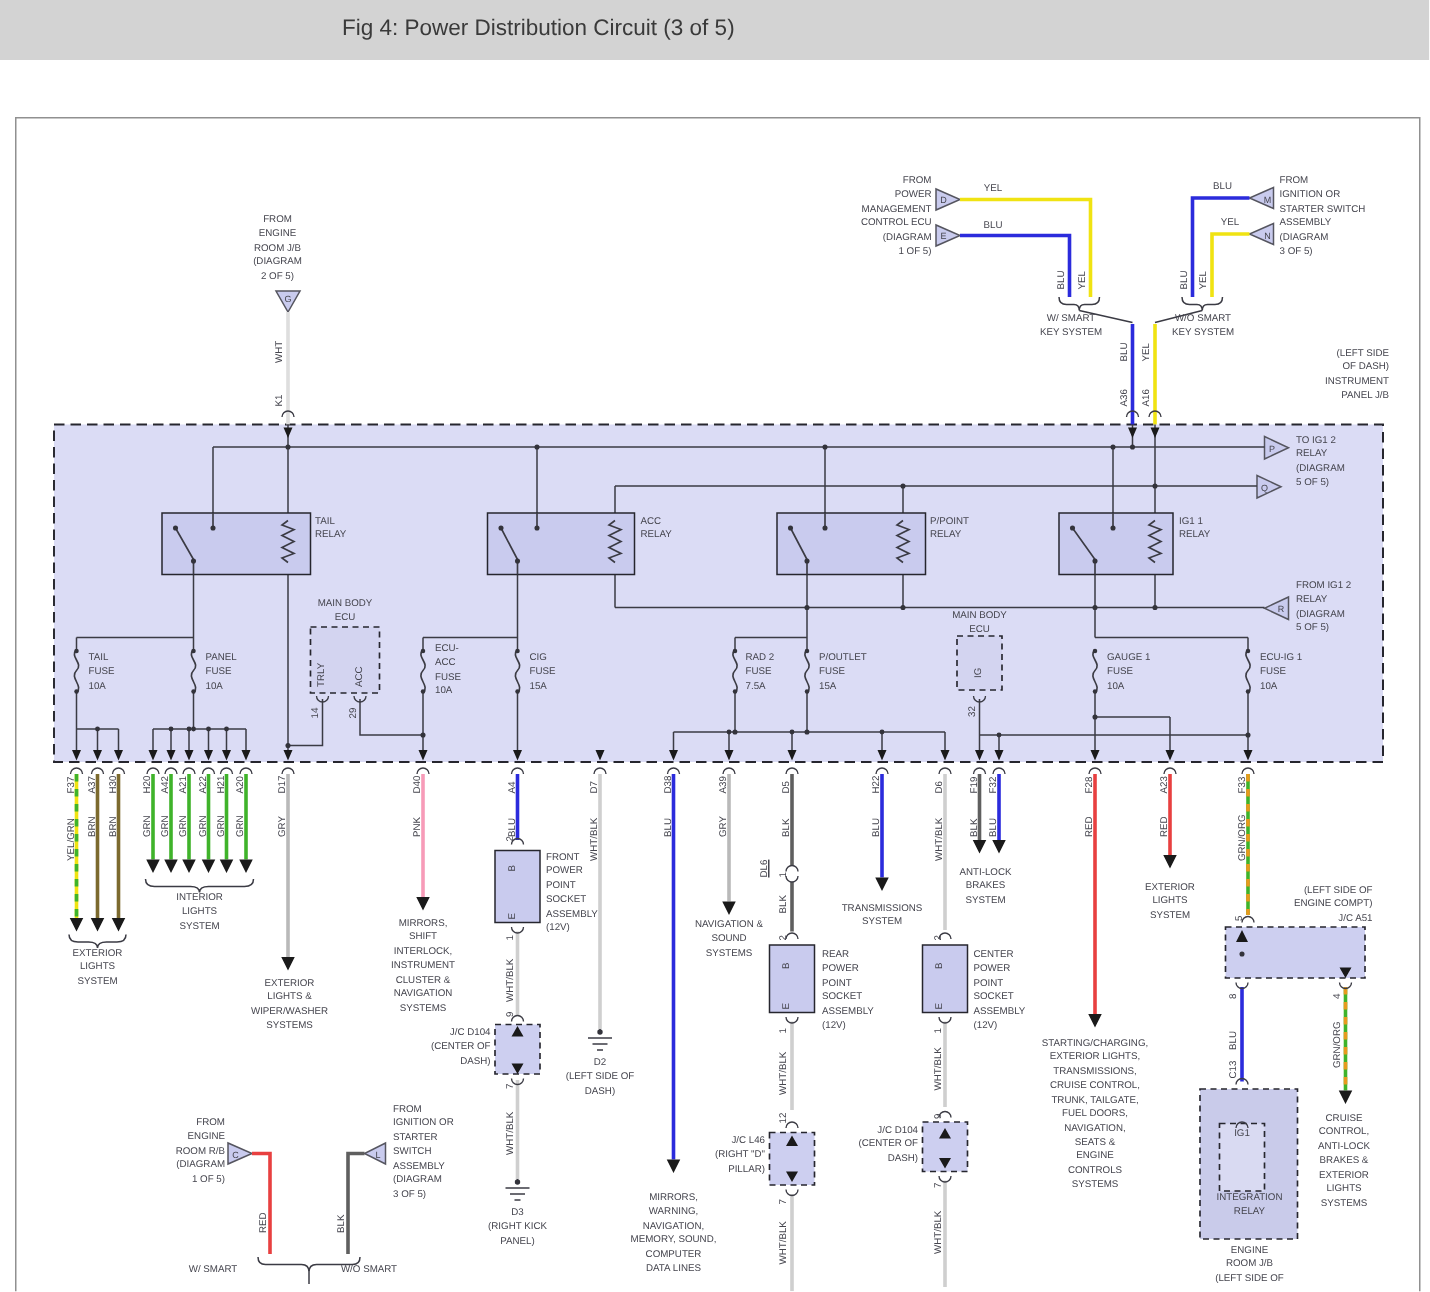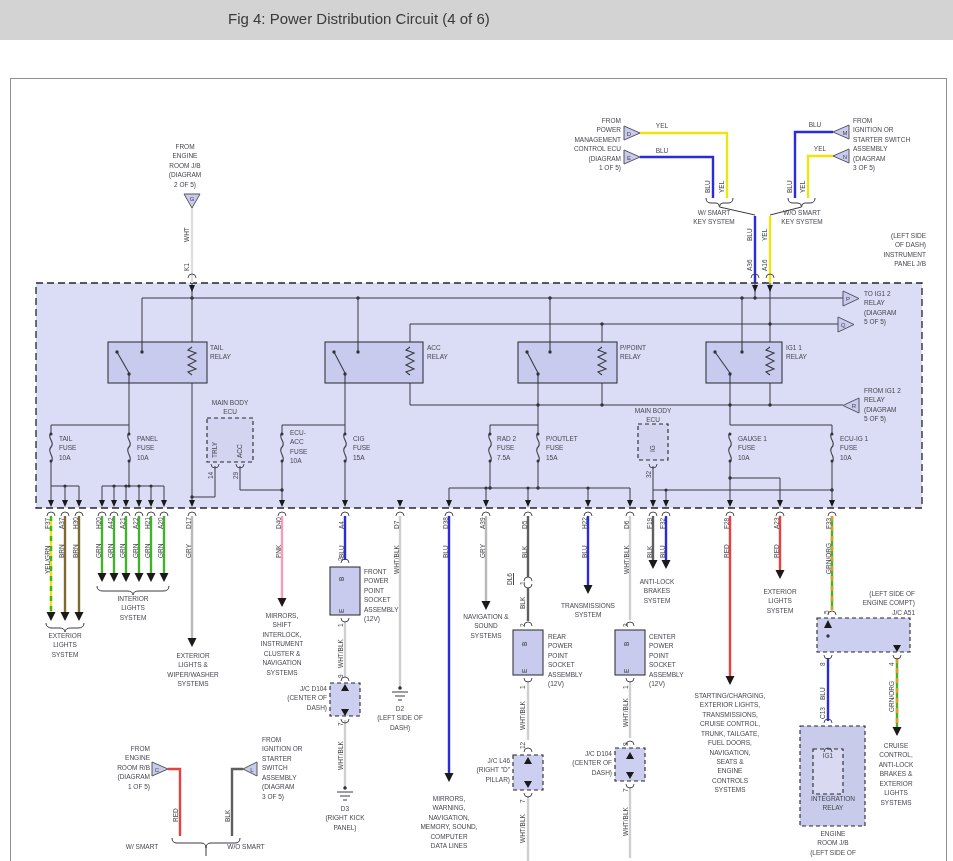--- a/index.html
+++ b/index.html
@@ -14,21 +14,21 @@
   .ll{text-align:left}.lr{text-align:right}
   .rot{position:absolute;font-size:6.5px;color:#45454e;white-space:nowrap;
        transform:rotate(-90deg);transform-origin:0 0;z-index:3;}
   .und{text-decoration:underline}
 </style>
 </head>
 <body>
 
 <div id="stage">
   <div id="hdr">
-    <div id="title">Fig 4: Power Distribution Circuit (4 of 6)</div>
+    <div id="title">Fig 4: Power Distribution Circuit (3 of 5)</div>
   </div>
   <div class="frame"></div>
 
   <svg width="953" height="861" viewBox="0 0 953 861">
 
     <rect x="36" y="283" width="886" height="225" fill="#dbdcf5" stroke="#26262e" stroke-width="1.3" stroke-dasharray="7 4"></rect>
 
     <g stroke="#55555f" fill="#c9cbee">
       <polygon points="184,194 200,194 192,208"></polygon>
       <polygon points="624,126 624,140 640,133"></polygon>

